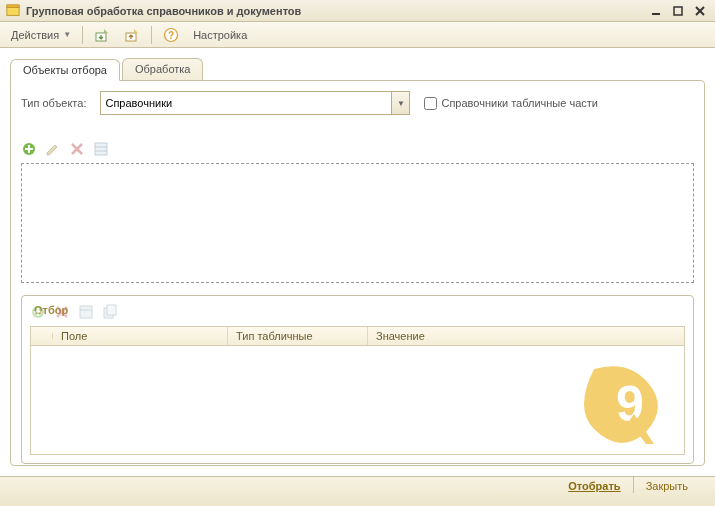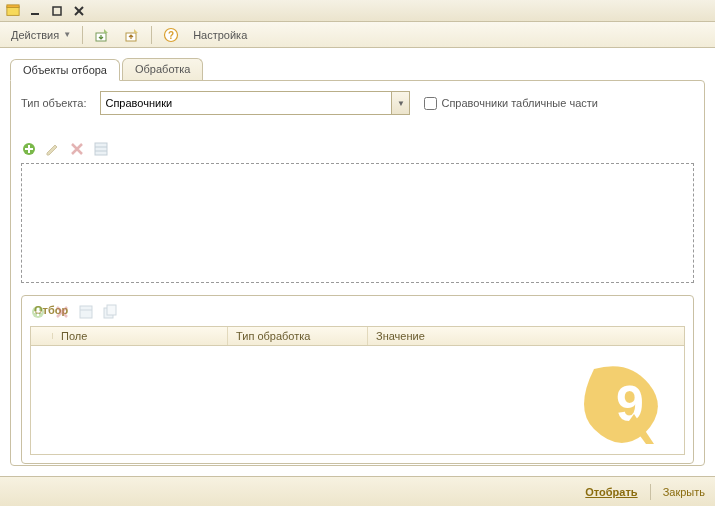--- a/index.html
+++ b/index.html
@@ -43,33 +43,34 @@
 .fieldset .mini-toolbar { margin-bottom: 6px; margin-top: 2px; }
 
 .table { border: 1px solid #d6cdb0; }
 .thead { display: flex; background: linear-gradient(#fdf9ec,#f4edd7); border-bottom: 1px solid #d6cdb0; align-items: center; }
 .thead .th { padding: 3px 8px; color: #6a5c2e; border-right: 1px solid #e2d9bc; }
 .th1 { width: 22px; } .th2 { width: 175px; } .th3 { width: 140px; } .th4 { flex: 1; border-right: none !important; }
 .tbody { height: 108px; background: #fff; position: relative; }
 
 .watermark { position: absolute; right: 10px; bottom: 5px; opacity: 0.75; pointer-events: none; }
 
-.footer { position: absolute; bottom: 0; left: 0; right: 0; height: 30px; background: linear-gradient(#f7f2e1,#ede5cb); border-top: 1px solid #c9c0a3; display: flex; align-items: center; justify-content: flex-end; padding: 0 4px; gap: 6px; }
+.footer { position: absolute; bottom: 0; left: 0; right: 0; height: 30px; background: linear-gradient(#f7f2e1,#ede5cb); border-top: 1px solid #c9c0a3; display: flex; align-items: flex-start; justify-content: flex-end; padding: 0 21px; gap: 6px; }
 .footer .fbtn { color: #8a6c0f; cursor: pointer; padding: 3px 6px; }
 .footer .fbtn.primary { font-weight: bold; text-decoration: underline; }
 .footer .fsep { width: 1px; height: 16px; background: #c9c0a3; }
 </style>
 </head>
 <body>
 
 <div class="titlebar">
   <svg class="app-icon" viewBox="0 0 16 16">
       <rect x="1" y="3" width="14" height="10" fill="#f7d95a" stroke="#b8922a"></rect>
       <rect x="1" y="1" width="14" height="3" fill="#f2b035" stroke="#b8922a"></rect>
     </svg>
+  <div class="title">Групповая обработка справочников и документов</div>
   <div class="winbtns">
     <div class="winbtn">
         <svg width="12" height="12" viewBox="0 0 12 12">
           <line x1="2" y1="9" x2="10" y2="9" stroke="#333" stroke-width="2"></line>
         </svg>
       </div>
     <div class="winbtn">
         <svg width="12" height="12" viewBox="0 0 12 12">
           <rect x="2" y="2" width="8" height="8" fill="none" stroke="#333" stroke-width="1.5"></rect>
         </svg>
@@ -170,21 +171,21 @@
           </svg>
         <svg class="micon" viewBox="0 0 16 16" opacity="0.4">
             <rect x="2" y="4" width="9" height="10" fill="#d8e4ec" stroke="#8aa0b0"></rect>
             <rect x="5" y="1" width="9" height="10" fill="#e8eef4" stroke="#8aa0b0"></rect>
           </svg>
       </div>
       <div class="table">
         <div class="thead">
           <div class="th th1"></div>
           <div class="th th2">Поле</div>
-          <div class="th th3">Тип обработка</div>
+          <div class="th th3">Тип табличные</div>
           <div class="th th4">Значение</div>
         </div>
         <div class="tbody">
           <svg class="watermark" width="100" height="90" viewBox="0 0 100 90">
             <path d="M20 10 Q55 0 75 25 Q95 50 70 75 Q45 95 20 70 Q0 50 20 10 Z" fill="#f0c040"></path>
             <text x="42" y="62" font-size="50" font-weight="bold" fill="#fff" font-family="Arial">9</text>
             <path d="M60 55 L80 85 L72 85 L55 62 Z" fill="#f0c040"></path>
           </svg>
         </div>
       </div>

